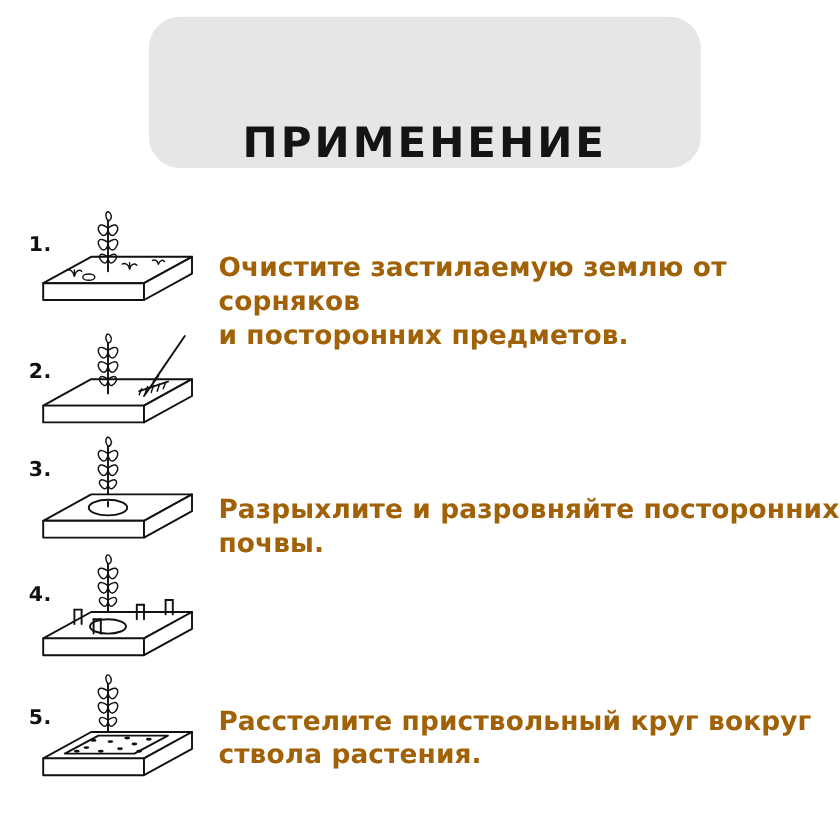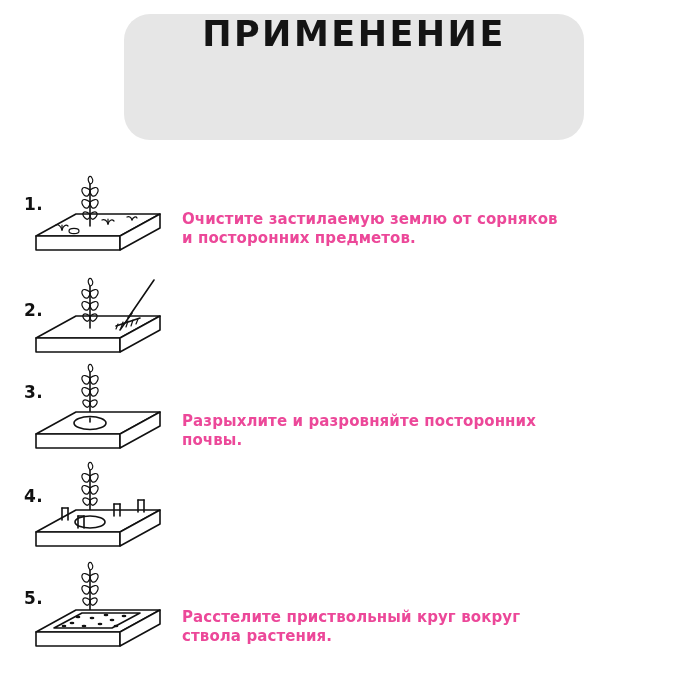--- a/index.html
+++ b/index.html
@@ -25,21 +25,21 @@
   
   .header-banner {
     position: absolute;
     left: 124px;
     top: 14px;
     width: 460px;
     height: 126px;
     background: #e6e6e6;
     border-radius: 26px;
     display: flex;
-    align-items: flex-start;
+    align-items: flex-end;
     justify-content: center;
   }
   .header-title {
     font-family: "DejaVu Sans", sans-serif;
     font-size: 35px;
     font-weight: 700;
     letter-spacing: 2.5px;
     color: #141414;
     text-align: center;
     white-space: nowrap;
@@ -65,24 +65,24 @@
     color: #111;
     letter-spacing: 0.5px;
   }
   .step-illu {
     position: absolute;
     left: 28px;
   }
   .step-text {
     position: absolute;
     left: 182px;
-    font-size: 15px;
+    font-size: 22px;
     font-weight: 700;
     line-height: 1.29;
-    color: #ec4899;
+    color: #a16207;
     letter-spacing: 0.1px;
     white-space: pre-line;
   }
 
   
   #step-1 { top: 0px; }
   #step-2 { top: 104px; }
   #step-3 { top: 196px; }
   #step-4 { top: 296px; }
   #step-5 { top: 392px; }
@@ -94,21 +94,21 @@
   #step-5 .step-num { top: 28px; }
 
   #step-1 .step-illu { top: 0px; }
   #step-2 .step-illu { top: 0px; }
   #step-3 .step-illu { top: 0px; }
   #step-4 .step-illu { top: 0px; }
   #step-5 .step-illu { top: 0px; }
 
   #step-1 .step-text { top: 42px; }
   #step-2 .step-text { top: 140px; }
-  #step-3 .step-text { top: 244px; }
+  #step-3 .step-text { top: 224px; }
 
   svg { display: block; overflow: visible; }
   .ln { fill: none; stroke: #111111; stroke-width: 1.6; stroke-linecap: round; stroke-linejoin: round; }
   .ln-thin { fill: none; stroke: #111111; stroke-width: 1.2; stroke-linecap: round; stroke-linejoin: round; }
   .fill-w { fill: #ffffff; stroke: #111111; stroke-width: 1.6; stroke-linejoin: round; }
   .fill-b { fill: #111111; stroke: none; }
 </style>
 </head>
 <body>
 

